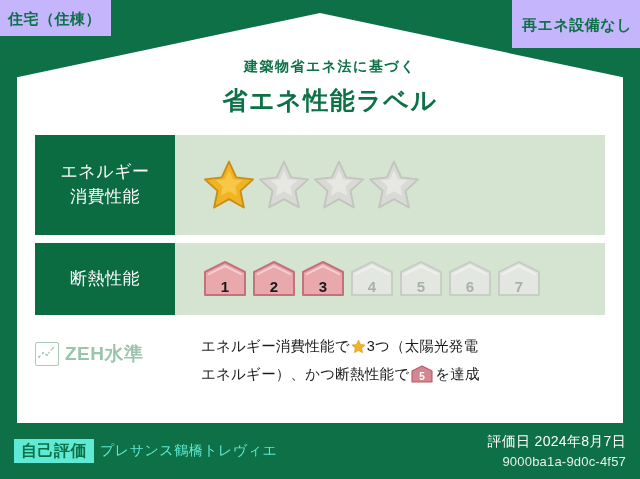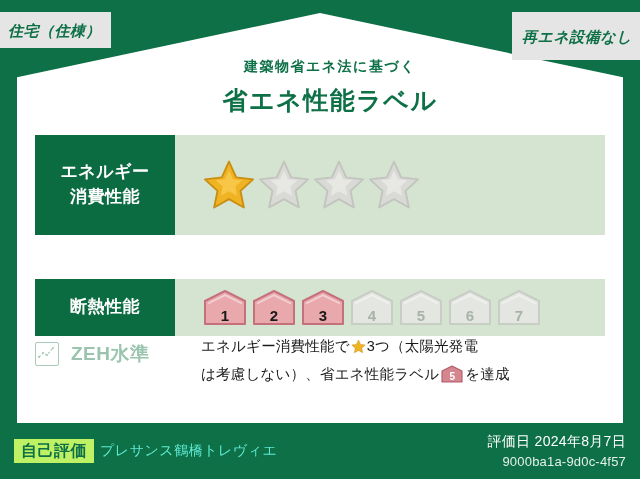--- a/index.html
+++ b/index.html
@@ -28,33 +28,32 @@
     width: 606px;
     height: 410px;
     background: #ffffff;
     -webkit-clip-path: polygon(0% 15.7%, 50% 0%, 100% 15.7%, 100% 100%, 0% 100%);
     clip-path: polygon(0% 15.7%, 50% 0%, 100% 15.7%, 100% 100%, 0% 100%);
   }
 
   
   .corner-badge {
     position: absolute;
-    top: 12px;
-    background: #e5e5e5;
+    top: 0;
+    background: #c4b5fd;
     color: #0d7046;
     font-weight: bold;
     font-size: 15px;
     line-height: 1;
     display: flex;
     align-items: center;
     justify-content: center;
     letter-spacing: 0.5px;
     white-space: nowrap;
     z-index: 5;
-    font-style: italic;
   }
   .corner-badge.left {
     left: 0;
     height: 36px;
     padding: 0 10px 0 8px;
   }
   .corner-badge.right {
     right: 0;
     height: 48px;
     padding: 0 8px 0 10px;
@@ -94,21 +93,21 @@
     z-index: 4;
   }
   .rating-row {
     display: flex;
     align-items: stretch;
     margin-bottom: 8px;
   }
   .row-label {
     background: #0b6b41;
     color: #ffffff;
-    font-weight: bold;
+    font-weight: normal;
     font-size: 17px;
     line-height: 1.45;
     width: 140px;
     min-width: 140px;
     display: flex;
     flex-direction: column;
     align-items: center;
     justify-content: center;
     text-align: center;
     letter-spacing: 0.5px;
@@ -118,21 +117,21 @@
     flex: 1;
     background: #d5e4d0;
     display: flex;
     align-items: center;
     padding-left: 27px;
     box-sizing: border-box;
   }
   .row-energy .row-label,
   .row-energy .row-value { height: 100px; }
   .row-insulation .row-label,
-  .row-insulation .row-value { height: 57px; margin-top: 36px; }
+  .row-insulation .row-value { height: 72px; }
 
   
   .stars { display: flex; align-items: center; gap: 1px; }
   .star-svg { display: block; }
 
   
   .houses { display: flex; align-items: center; gap: 3px; }
   .house-chip { position: relative; width: 46px; height: 38px; }
   .house-svg { display: block; }
   .house-num {
@@ -153,21 +152,21 @@
     left: 35px;
     top: 334px;
     width: 570px;
     display: flex;
     align-items: flex-start;
     z-index: 4;
   }
   .zeh-brand {
     display: flex;
     align-items: center;
-    gap: 12px;
+    gap: 6px;
     width: 120px;
     min-width: 120px;
     padding-top: 7px;
   }
   .zeh-icon-box {
     width: 24px; height: 24px;
     border: 1.5px solid #a9cbb8;
     border-radius: 2px;
     box-sizing: border-box;
     display: block;
@@ -200,21 +199,21 @@
     bottom: 0;
     height: 56px;
     display: flex;
     align-items: center;
     padding: 0 14px;
     box-sizing: border-box;
     z-index: 6;
   }
   .footer-left { display: flex; align-items: center; gap: 6px; }
   .self-eval-badge {
-    background: #bef264;
+    background: #5eead4;
     color: #0d7046;
     font-weight: bold;
     font-size: 16px;
     padding: 3px 7px;
     line-height: 1.1;
     letter-spacing: 0.5px;
   }
   .property-name {
     color: #5eead4;
     font-size: 14px;
@@ -351,21 +350,21 @@
           <circle cx="7" cy="10" r="1.1" fill="#a9cbb8"></circle>
           <circle cx="11" cy="12" r="1.1" fill="#a9cbb8"></circle>
           <circle cx="17" cy="5" r="1.1" fill="#a9cbb8"></circle>
         </svg>
       </span>
       <span class="zeh-word">ZEH水準</span>
     </div>
     <div class="zeh-text">
       <span>エネルギー消費性能で</span><span class="inline-star"><svg width="15" height="15" viewBox="0 0 24 24" aria-hidden="true">
             <polygon points="12,1.6 15.2,8.6 22.7,9.5 17.1,14.6 18.6,22 12,18.3 5.4,22 6.9,14.6 1.3,9.5 8.8,8.6" fill="#f0b323" stroke="#c98f14" stroke-width="0.8" stroke-linejoin="round"></polygon>
-          </svg></span><span>3つ（太陽光発電</span><br><span>は考慮しない）、省エネ性能ラベル</span><span class="inline-house"><svg width="22" height="18" viewBox="0 0 22 18" aria-hidden="true">
+          </svg></span><span>3つ（太陽光発電</span><br><span>エネルギー）、かつ断熱性能で</span><span class="inline-house"><svg width="22" height="18" viewBox="0 0 22 18" aria-hidden="true">
             <polygon points="11,1 21,6 21,17 1,17 1,6" fill="#d4878f" stroke="#b05b68" stroke-width="1.1" stroke-linejoin="round"></polygon>
           </svg><span class="ih-num">5</span></span><span>を達成</span>
     </div>
   </div>
 
   <div class="footer">
     <div class="footer-left">
       <span class="self-eval-badge">自己評価</span>
       <span class="property-name">プレサンス鶴橋トレヴィエ</span>
     </div>

